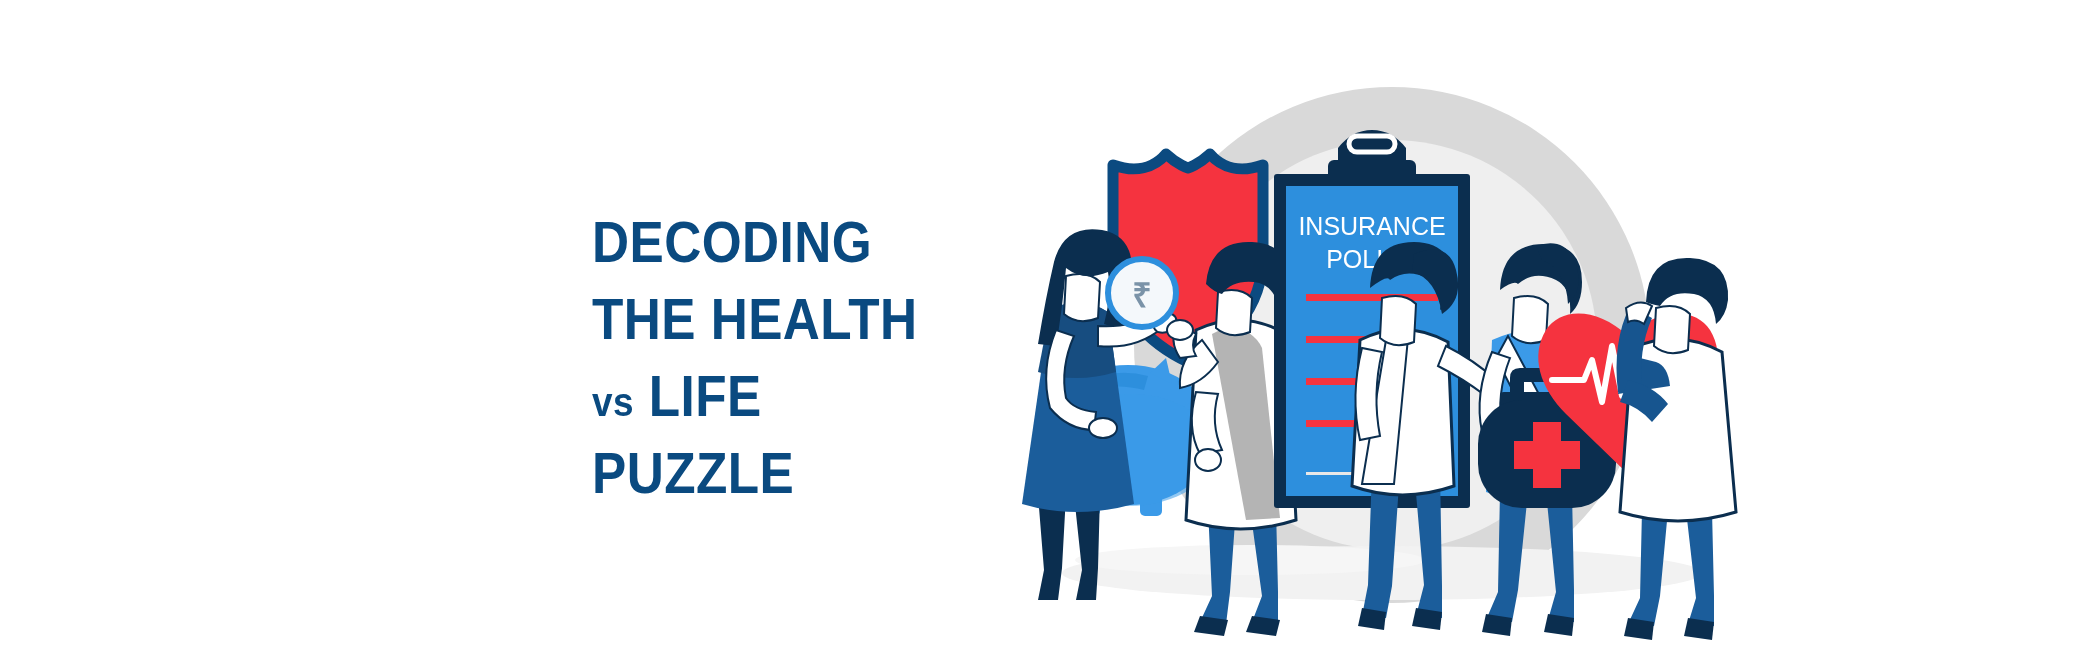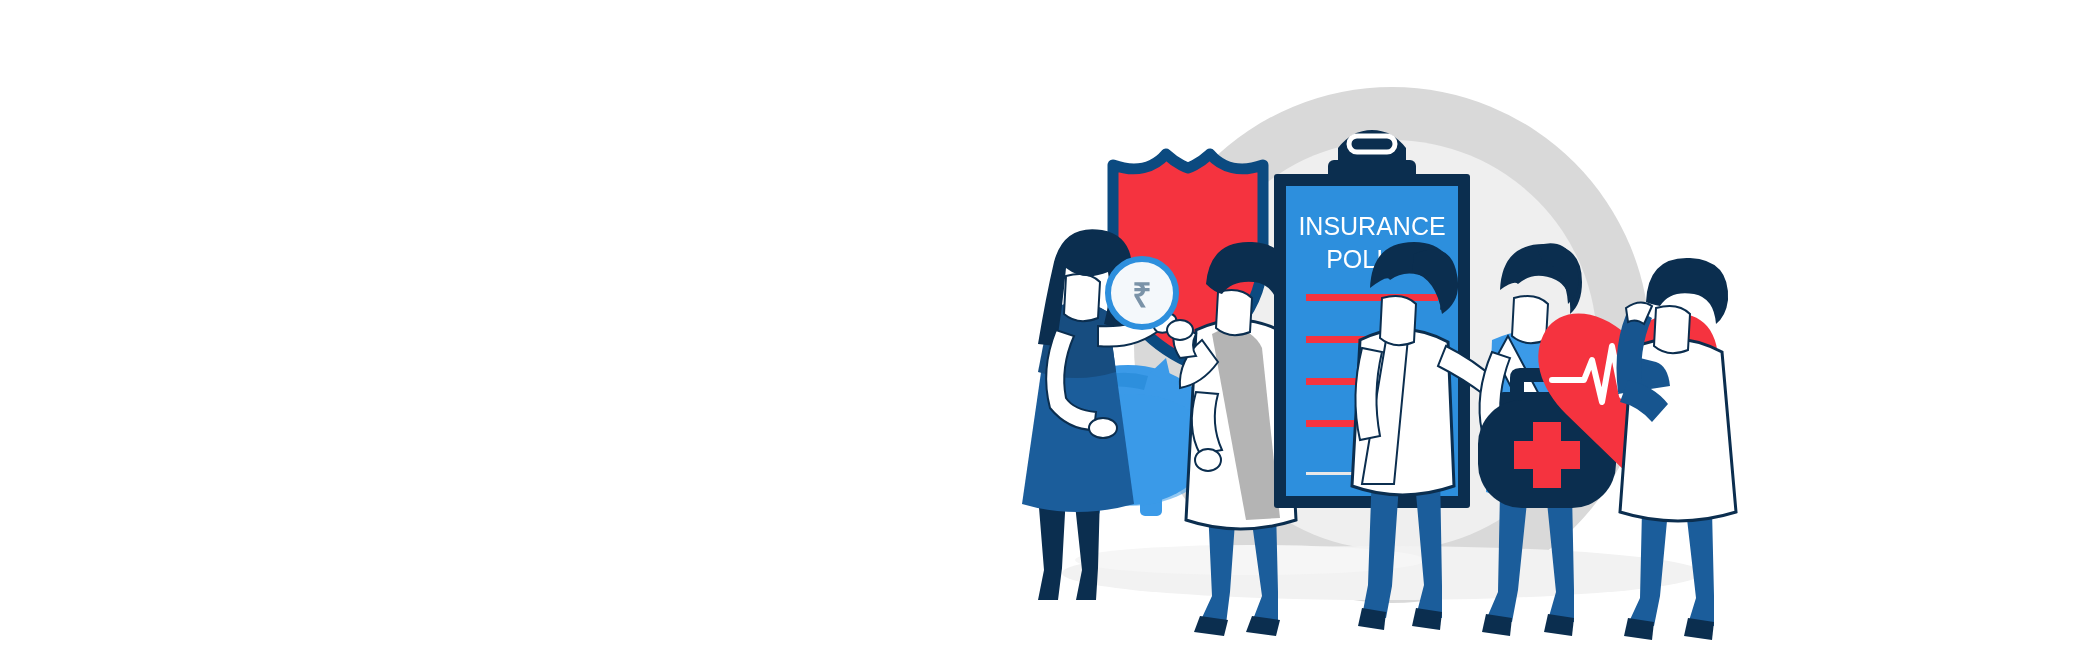--- a/index.html
+++ b/index.html
@@ -22,20 +22,26 @@
 
   
   #art{position:absolute;left:1000px;top:40px;width:740px;height:600px;}
   #art svg{display:block;width:740px;height:600px;overflow:visible;}
 </style>
 </head>
 <body>
 
 <div id="stage">
 
+  <div id="headline">
+    <span class="ln">DECODING</span>
+    <span class="ln">THE HEALTH</span>
+    <span class="ln"><span class="vs">vs</span> <span>LIFE</span></span>
+    <span class="ln">PUZZLE</span>
+  </div>
 
   <div id="art">
   <svg viewBox="0 0 740 600" xmlns="http://www.w3.org/2000/svg">
 
     <g>
       <circle cx="392" cy="305" r="258" fill="#d9d9d9"></circle>
       <circle cx="392" cy="305" r="205" fill="#efefef"></circle>
     </g>
 
     <g>

